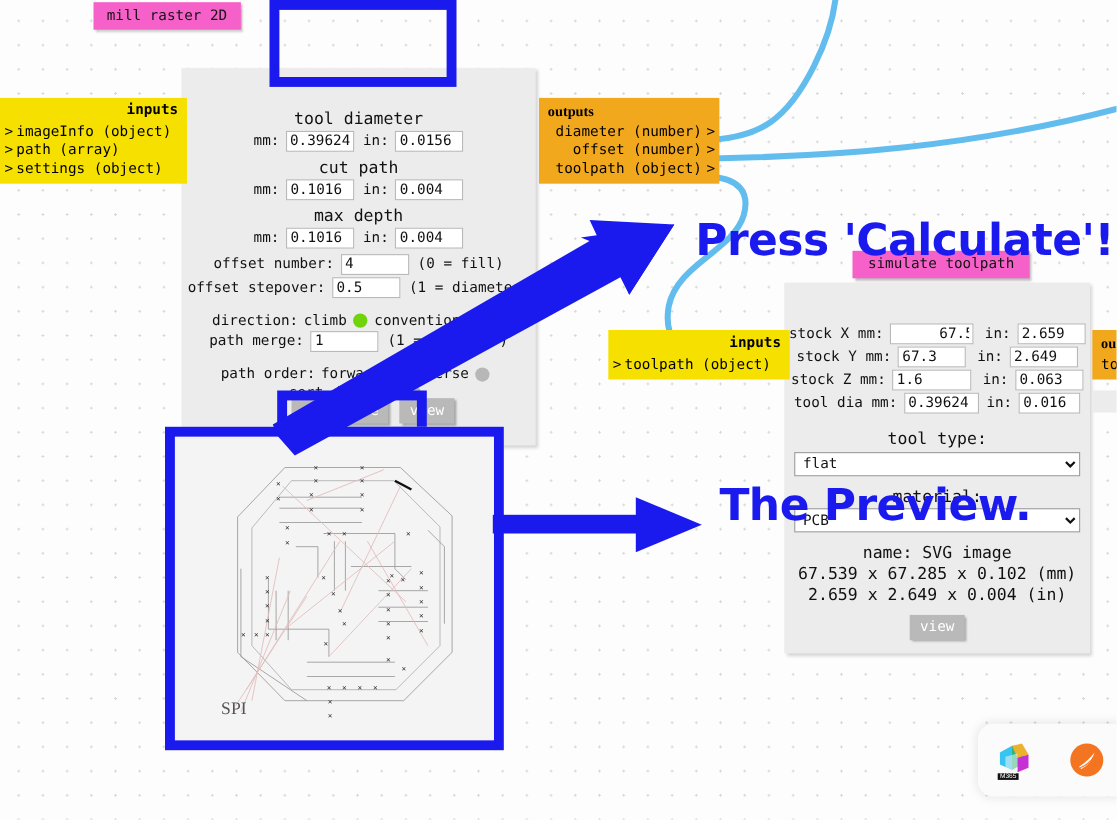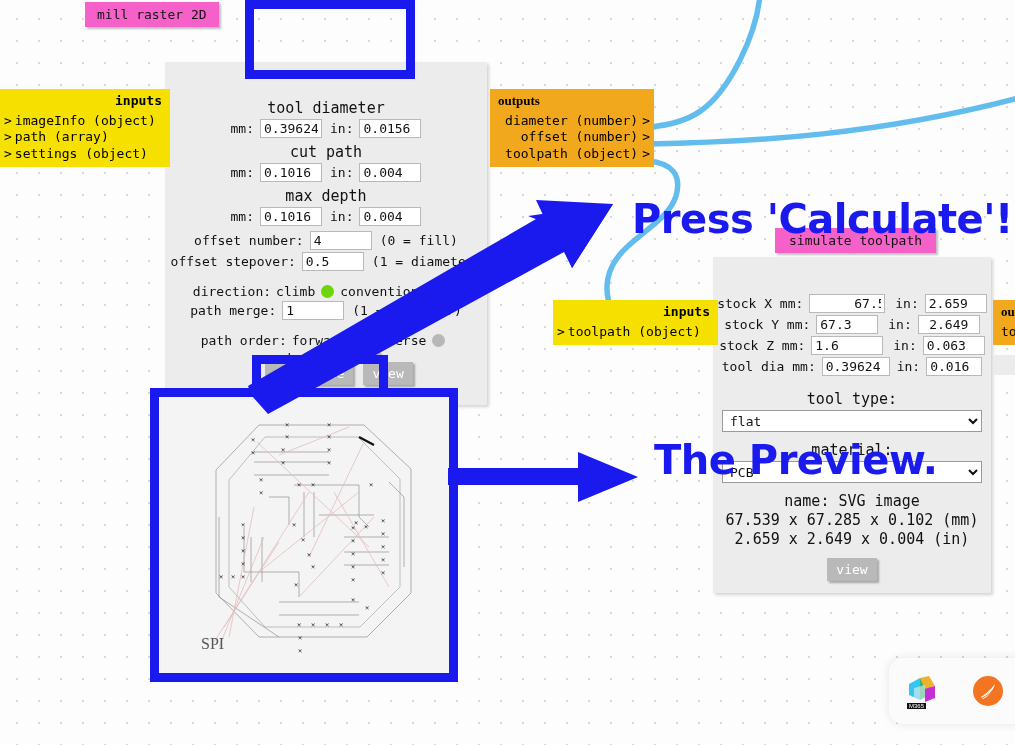--- a/index.html
+++ b/index.html
@@ -214,21 +214,21 @@
       <span class="flabel">stock X mm:</span>
       <input class="tf" style="width: 76px; padding-left: 44px;" value="67.5">
       <span class="flabel" style="padding-left:10px">in:</span>
       <input class="tf" style="width: 62px;" value="2.659">
     </div>
 
     <div class="frow">
       <span class="flabel">stock Y mm:</span>
       <input class="tf" style="width: 62px;" value="67.3">
       <span class="flabel" style="padding-left:10px">in:</span>
-      <input class="tf" style="width: 62px; text-align: center;" value="2.649">
+      <input class="tf" style="width: 62px;" value="2.649">
     </div>
 
     <div class="frow">
       <span class="flabel">stock Z mm:</span>
       <input class="tf" style="width: 72px;" value="1.6">
       <span class="flabel" style="padding-left:10px">in:</span>
       <input class="tf" style="width: 62px;" value="0.063">
     </div>
 
     <div class="frow">

